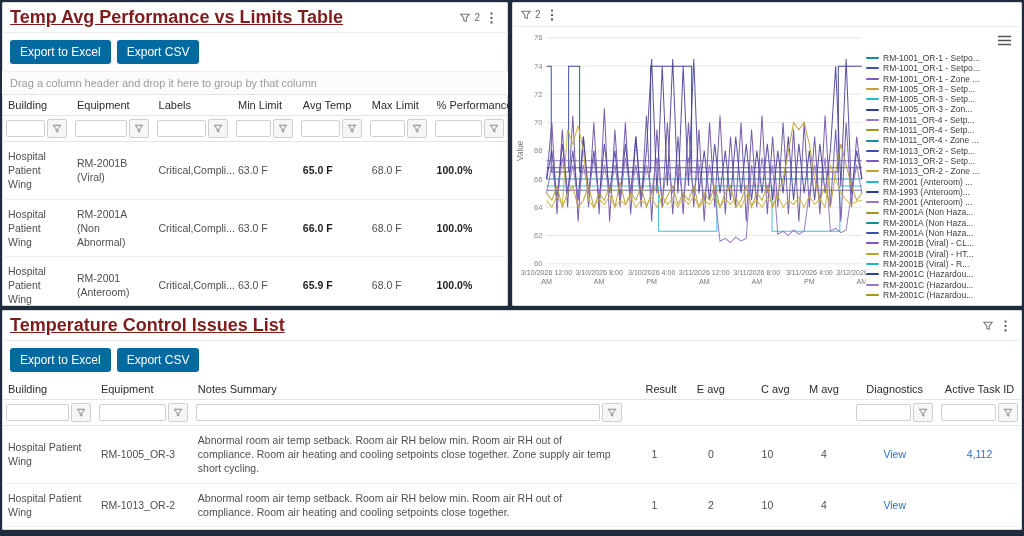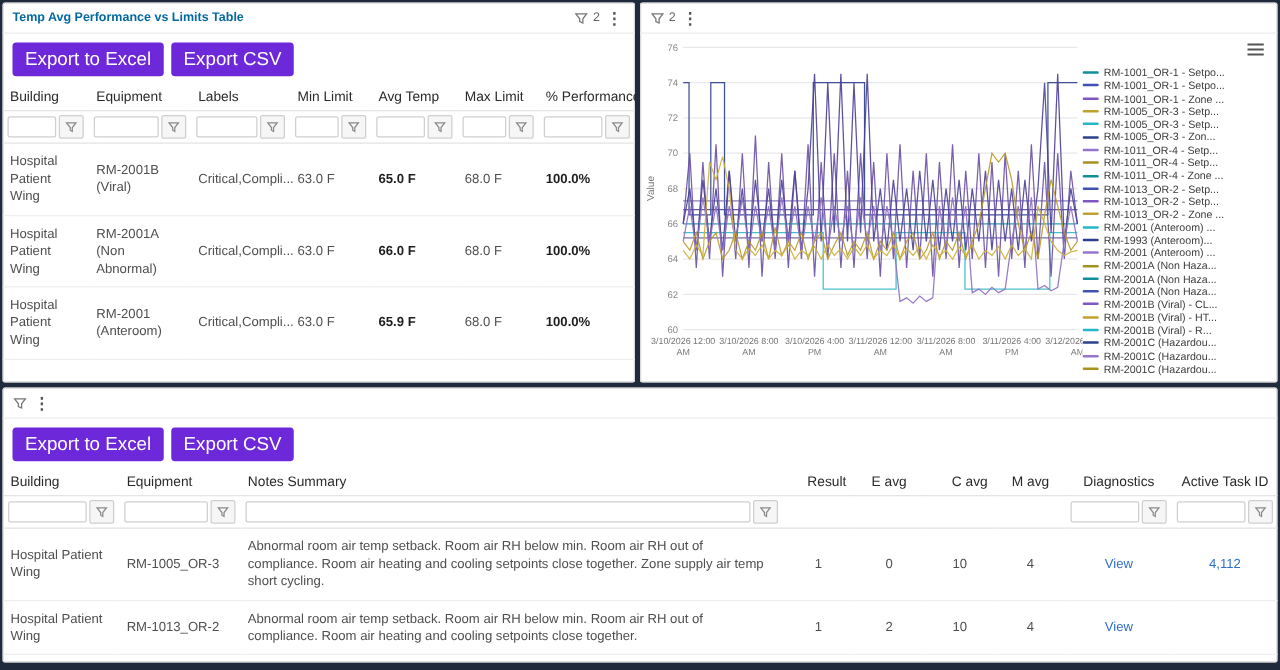--- a/index.html
+++ b/index.html
@@ -10,27 +10,27 @@
   .frame {
     width: 100%; height: 100%; padding: 2px 2px 6px;
     display: grid; grid-template-columns: 506px 1fr; grid-template-rows: 304px 1fr; gap: 4px;
   }
   .panel {
     background: #fff; border-radius: 2px; display: flex; flex-direction: column;
     overflow: hidden; box-shadow: 0 0 0 1px #d9d9d9 inset;
   }
   #bottom-panel { grid-column: 1 / 3; }
   .panel-header { display: flex; align-items: center; padding: 5px 8px 4px; border-bottom: 1px solid #ececec; flex: 0 0 auto; }
-  .panel-title { margin: 0; font-size: 10px; font-weight: 700; color: #0369a1; flex: 1; }
+  .panel-title { margin: 0; font-size: 18px; font-weight: 700; color: #7f1d1d; flex: 1; text-decoration: underline; }
   .hdr-icons { display: flex; align-items: center; gap: 3px; }
   .icon-btn { display: inline-flex; align-items: center; cursor: pointer; }
   .filter-count { font-size: 10px; color: #666; }
   .kebab { font-size: 13px; color: #555; font-weight: 700; cursor: pointer; padding: 0 2px; }
   .toolbar { display: flex; gap: 6px; padding: 7px 8px; flex: 0 0 auto; }
-  .btn { background: #6d28d9; color: #fff; border: none; border-radius: 3px; font-size: 15px;
+  .btn { background: #0369a1; color: #fff; border: none; border-radius: 3px; font-size: 12px;
          padding: 5px 10px; font-family: inherit; cursor: pointer; }
   .group-hint { font-size: 11px; color: #9b9b9b; padding: 5px 8px; border-top: 1px solid #f0f0f0;
                 border-bottom: 1px solid #e3e3e3; background: #fcfcfc; }
   .tbl-scroll { flex: 1; overflow: auto; }
   ::-webkit-scrollbar { width: 8px; height: 8px; }
   ::-webkit-scrollbar-thumb { background: #cfcfcf; border-radius: 4px; }
   ::-webkit-scrollbar-track { background: #f4f4f4; }
   .grid-table { border-collapse: collapse; table-layout: fixed; width: 100%; }
   .grid-table th { font-size: 11px; font-weight: 400; color: #2b2b2b; text-align: left;
                    padding: 4px 6px; border-bottom: 1px solid #e4e4e4; white-space: nowrap; overflow: hidden; cursor: pointer; }
@@ -68,20 +68,21 @@
             </svg>
         </span>
         <span class="filter-count">2</span>
         <span class="kebab">⋮</span>
       </div>
     </header>
     <div class="toolbar">
       <button class="btn">Export to Excel</button>
       <button class="btn">Export CSV</button>
     </div>
+    <div class="group-hint">Drag a column header and drop it here to group by that column</div>
     <div class="tbl-scroll">
       <table id="left-table" class="grid-table">
           <colgroup>
             <col style="width: 66px;">
             <col style="width: 78px;">
             <col style="width: 76px;">
             <col style="width: 62px;">
             <col style="width: 66px;">
             <col style="width: 62px;">
             <col style="width: 74px;">
@@ -364,20 +365,21 @@
               <span class="legend-swatch" style="background: rgb(168, 146, 31);"></span>
               <span class="legend-label">RM-2001C (Hazardou...</span>
             </li>
           </ul>
       </div>
     </div>
   </section>
 
   <section class="panel" id="bottom-panel">
     <header class="panel-header">
+      <h2 class="panel-title">Temperature Control Issues List</h2>
       <div class="hdr-icons">
         <span class="icon-btn">
           <svg width="12" height="12" viewBox="0 0 14 14">
               <path d="M2 2.5h10L8.5 7v4L5.5 9.7V7z" fill="none" stroke="#777" stroke-width="1.2"></path>
             </svg>
         </span>
         <span class="kebab">⋮</span>
       </div>
     </header>
     <div class="toolbar">

